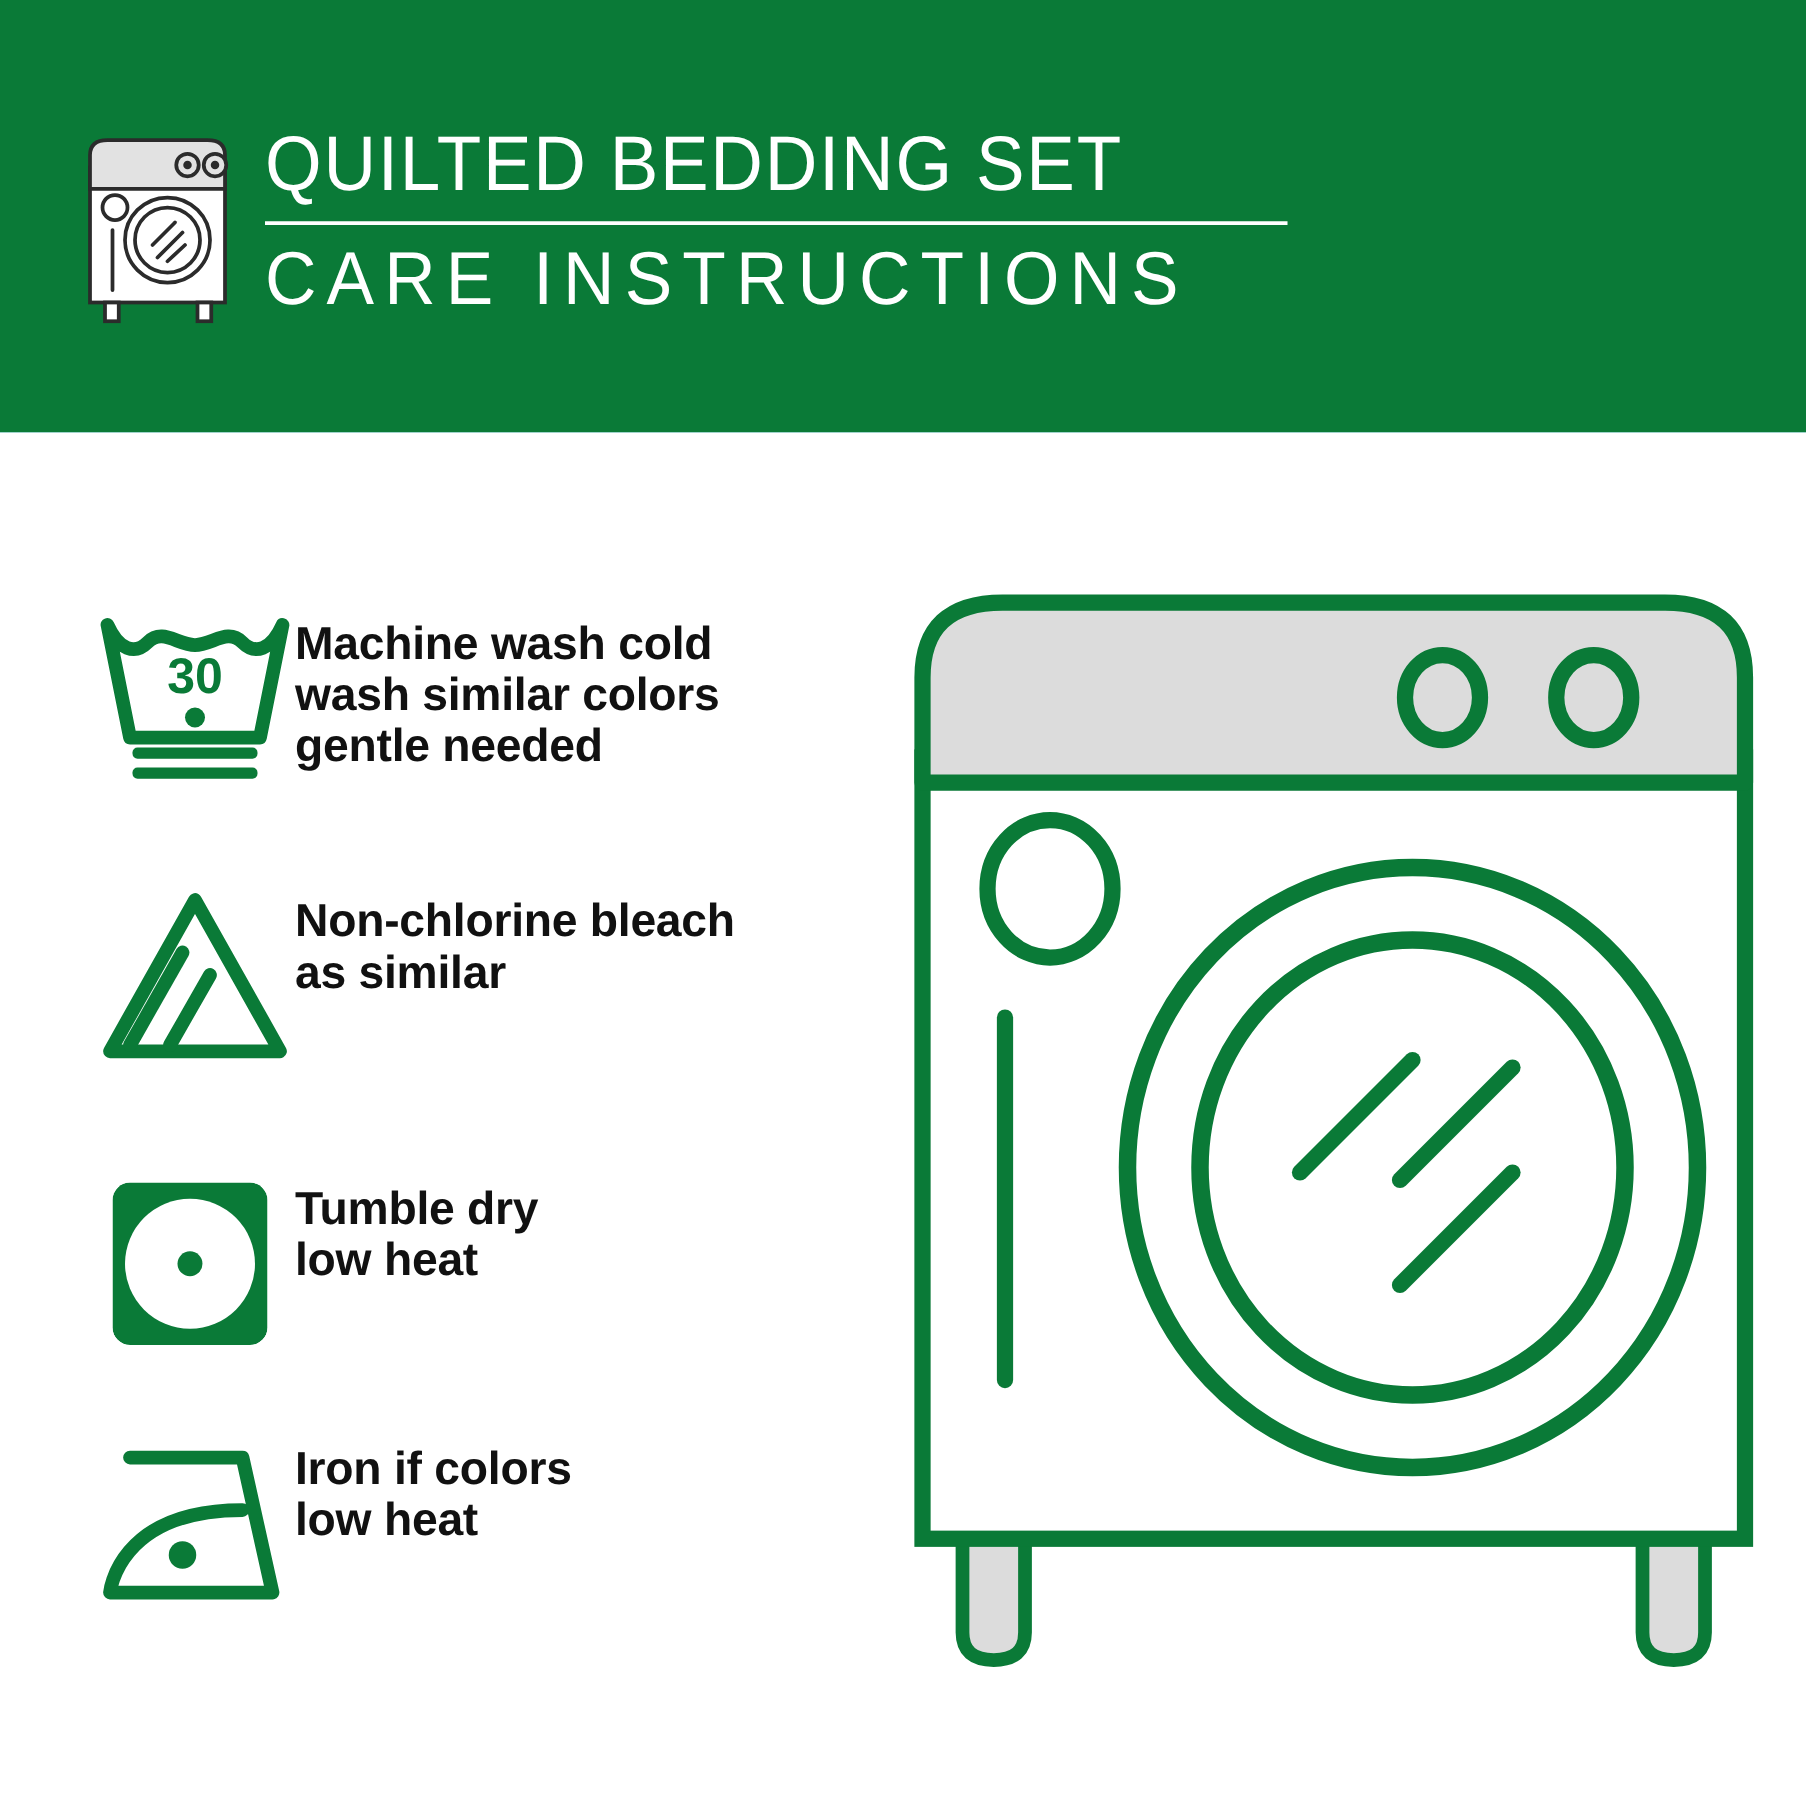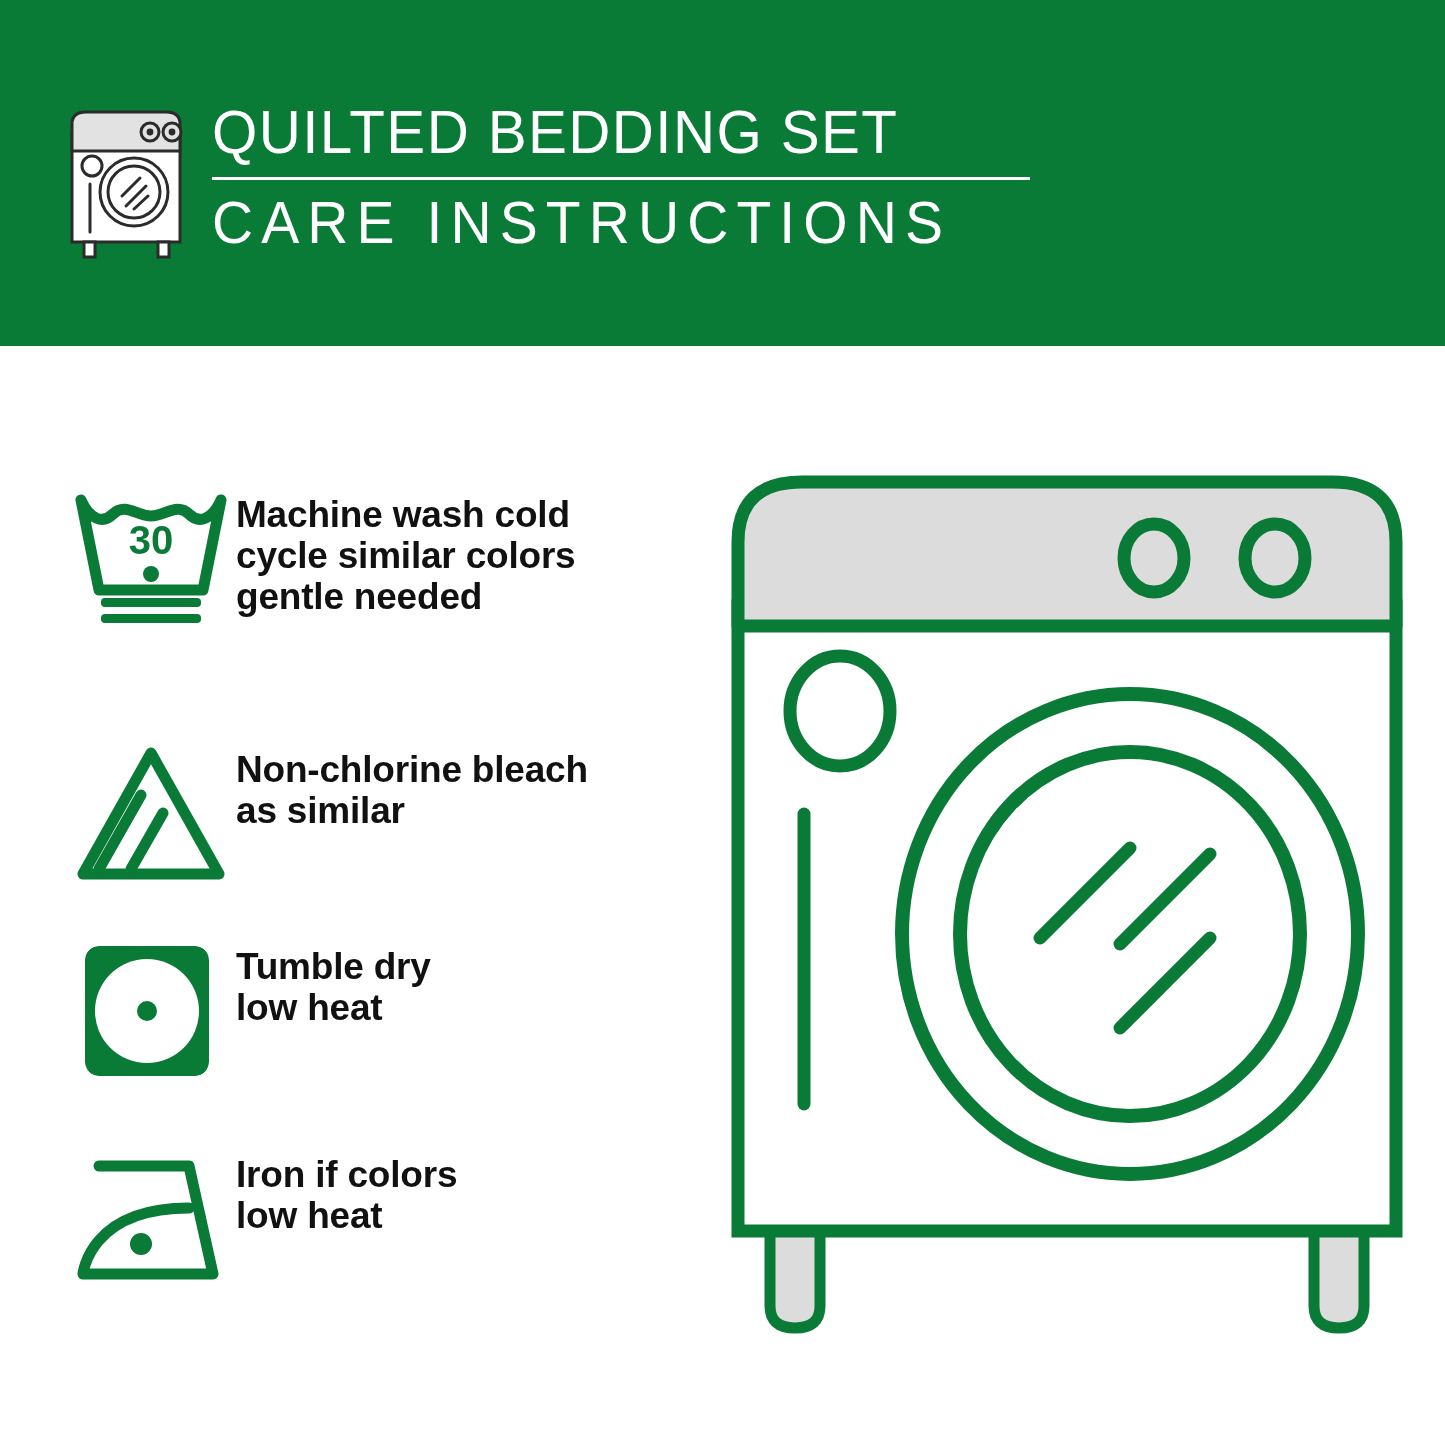--- a/index.html
+++ b/index.html
@@ -97,21 +97,21 @@
     position: absolute;
     left: 0;
     width: 620px;
     display: flex;
     align-items: flex-start;
   }
   .care-symbol {
     flex: 0 0 auto;
     width: 170px;
     display: flex;
-    justify-content: center;
+    justify-content: flex-end;
     align-items: flex-start;
   }
   .care-text {
     flex: 1 1 auto;
     color: #111111;
     font-size: 37px;
     line-height: 41px;
     font-weight: 700;
     letter-spacing: -0.2px;
     padding-top: 8px;
@@ -189,26 +189,26 @@
             <rect x="30" y="112" width="100" height="9" rx="4" fill="#0A7A37"></rect>
             <rect x="30" y="128" width="100" height="9" rx="4" fill="#0A7A37"></rect>
 
             <text x="80" y="68" text-anchor="middle" font-family="Liberation Sans, sans-serif" font-size="40" font-weight="700" fill="#0A7A37">30</text>
 
             <circle cx="80" cy="88" r="8" fill="#0A7A37"></circle>
           </svg>
         </div>
         <div class="care-text">
           <span class="ln">Machine wash cold</span>
-          <span class="ln">cycle similar colors</span>
+          <span class="ln">wash similar colors</span>
           <span class="ln">gentle needed</span>
         </div>
       </div>
 
-      <div class="care-row" style="top:222px;margin-top:33px;">
+      <div class="care-row" style="top:222px;">
         <div class="care-symbol">
           <svg viewBox="0 0 160 145" width="160" height="145">
 
             <path d="M80 12 L148 133 L12 133 Z" fill="none" stroke="#0A7A37" stroke-width="11" stroke-linejoin="round"></path>
 
             <line x1="70" y1="54" x2="28" y2="128" stroke="#0A7A37" stroke-width="11" stroke-linecap="round"></line>
             <line x1="92" y1="72" x2="60" y2="128" stroke="#0A7A37" stroke-width="11" stroke-linecap="round"></line>
           </svg>
         </div>
         <div class="care-text">

